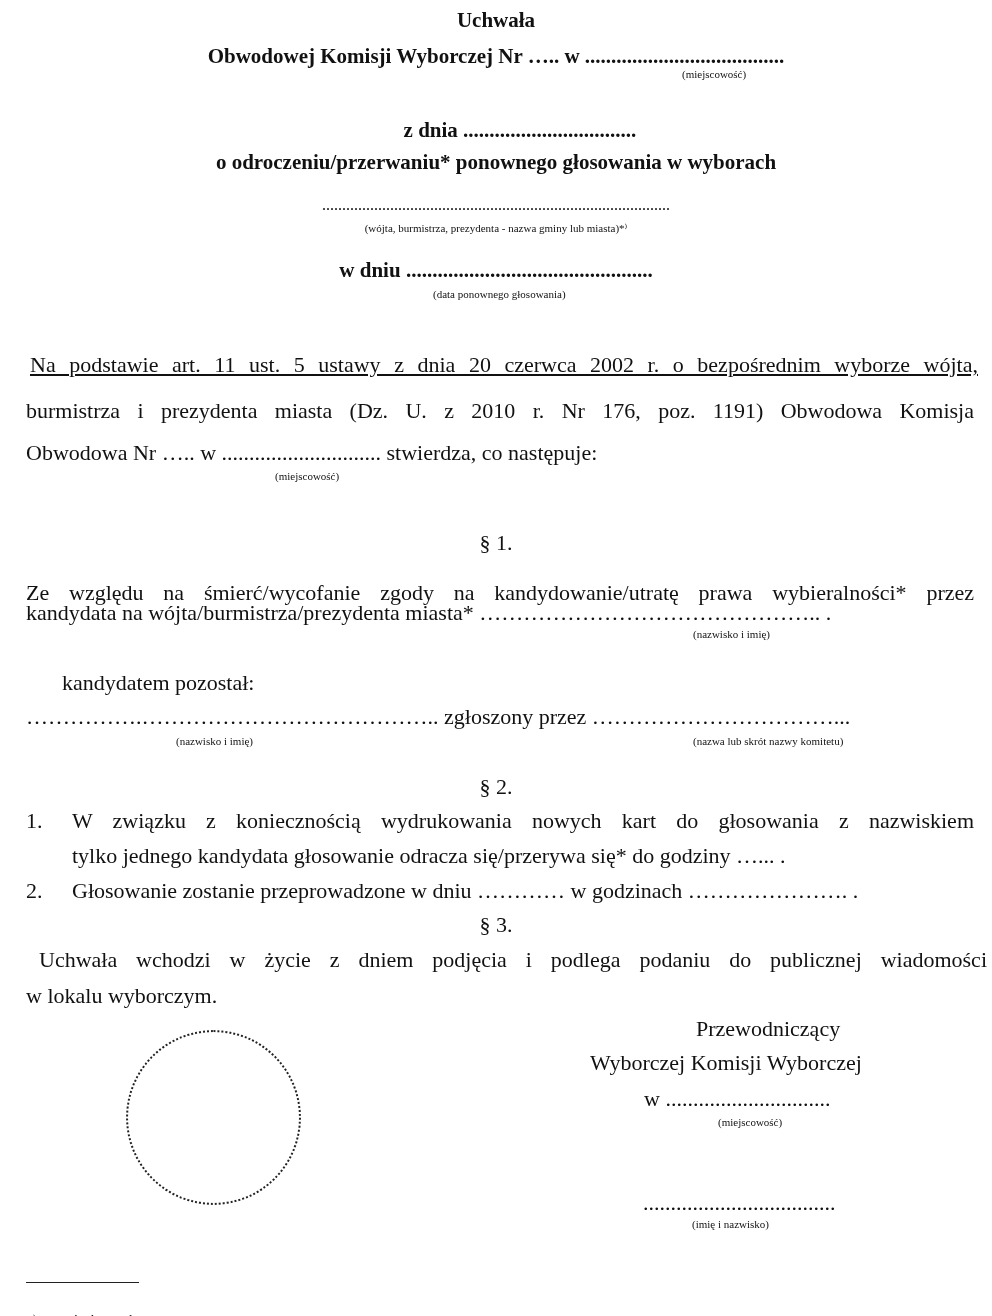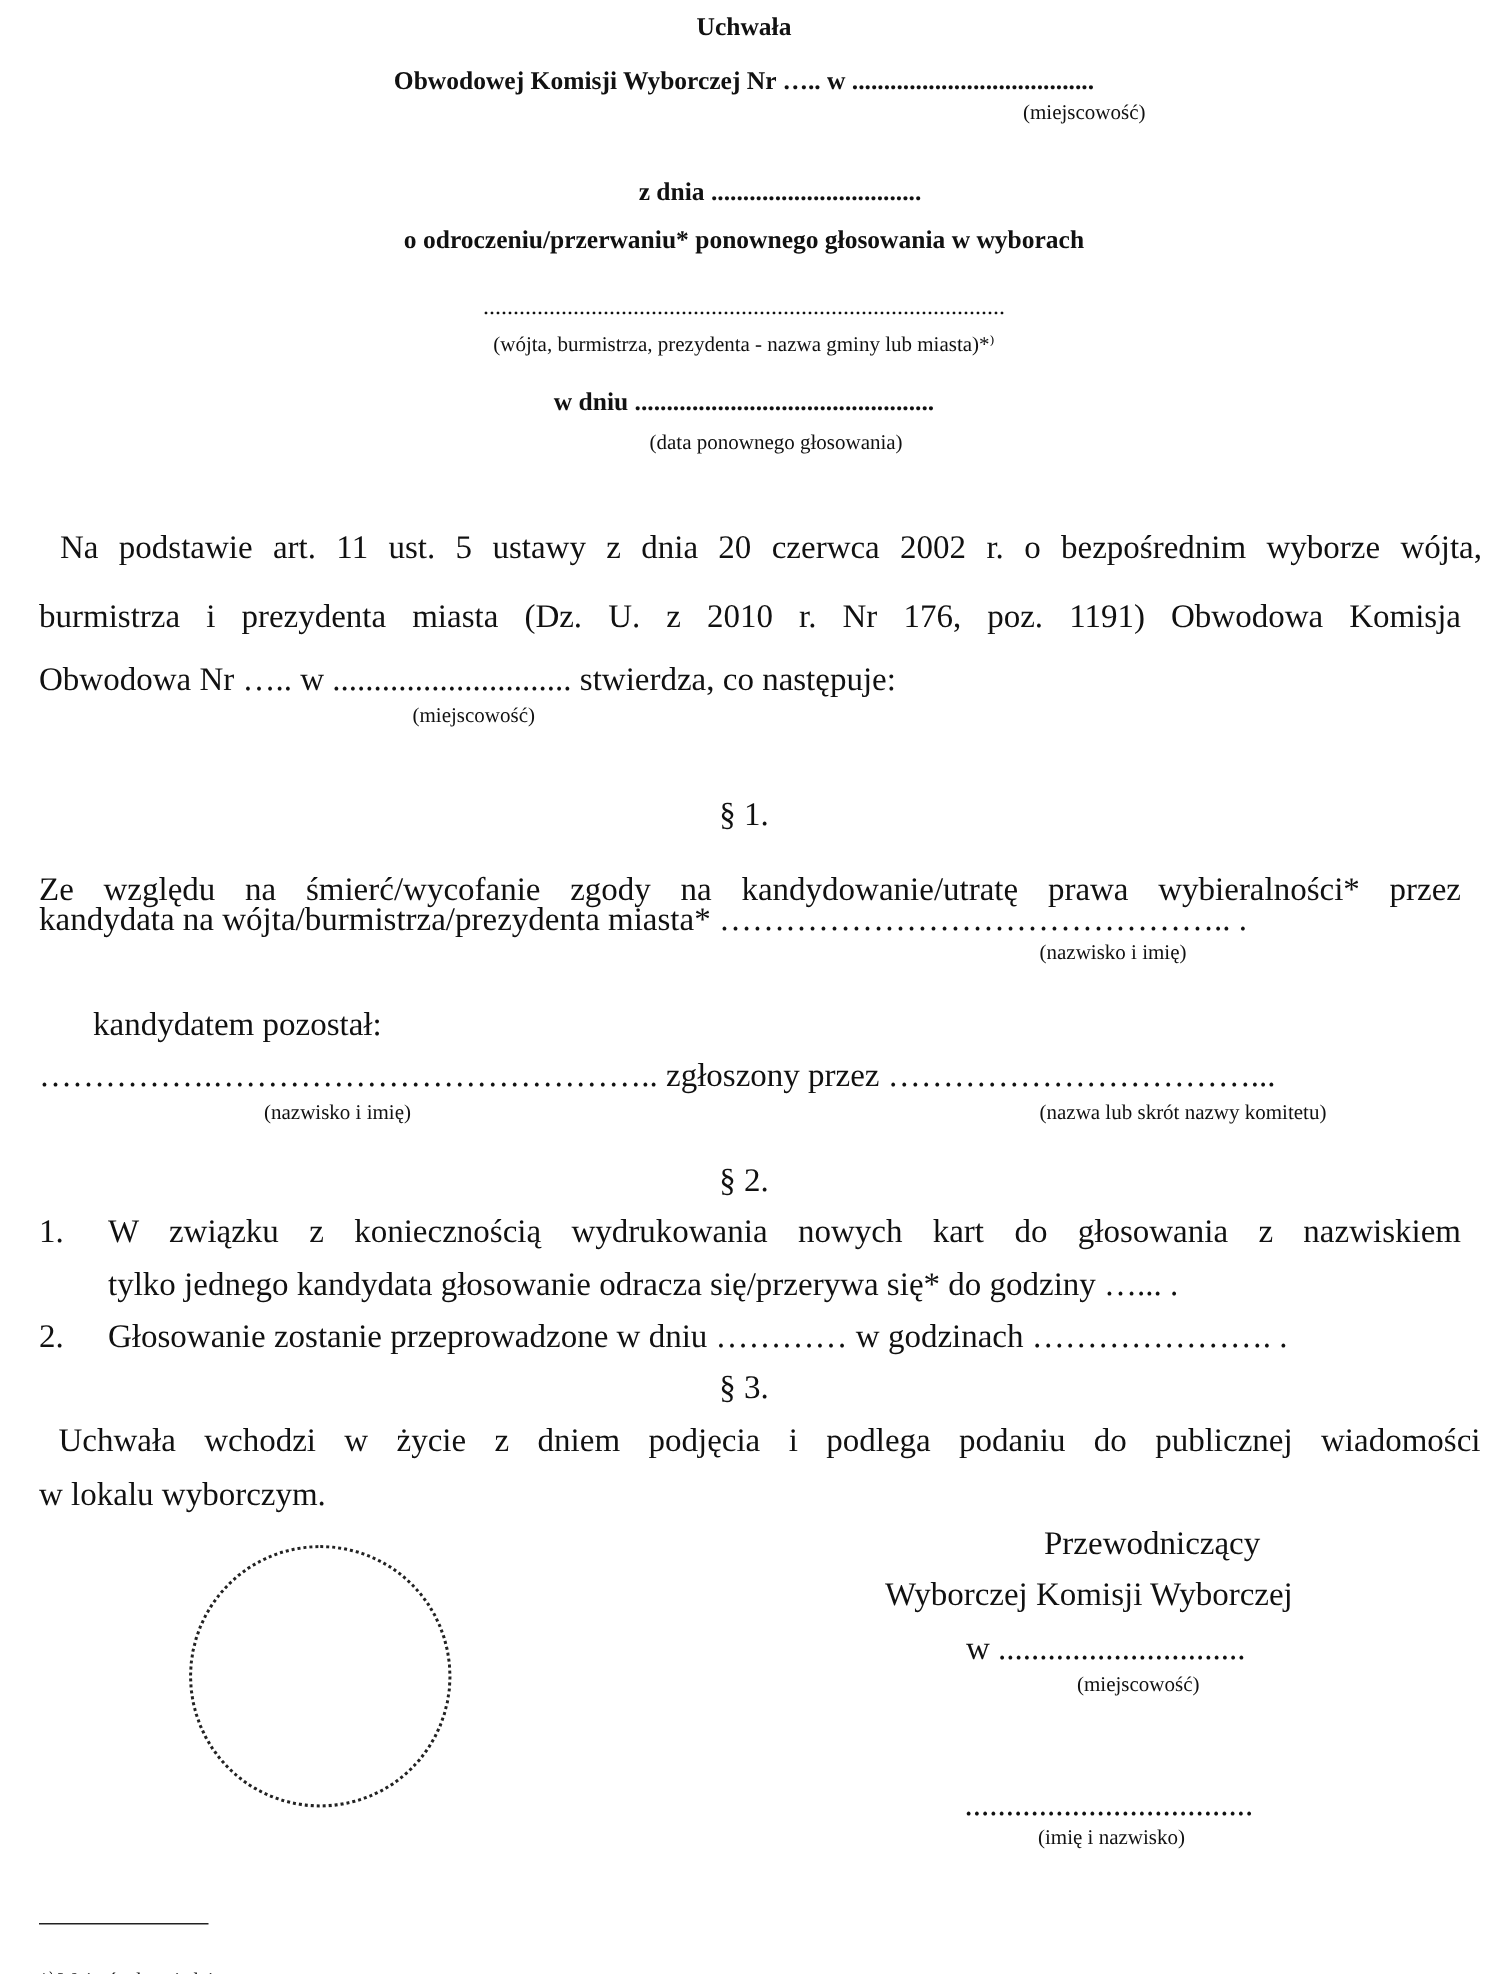--- a/index.html
+++ b/index.html
@@ -1,23 +1,23 @@
 <!DOCTYPE html>
 <html><head>
 <meta charset="utf-8">
 <style>
   html, body { margin:0; padding:0; background:#ffffff; }
   body { width:992px; height:1316px; position:relative; overflow:hidden;
          font-family:"Liberation Serif", "DejaVu Serif", serif; color:#111; }
   .abs { position:absolute; white-space:nowrap; }
   .center { left:0; width:992px; text-align:center; }
   .bold { font-weight:bold; }
-  .h1 { font-size:17px; }
+  .h1 { font-size:21px; }
   .body { font-size:22px; }
-  .small { font-size:14px; }
+  .small { font-size:11px; }
   .stamp { position:absolute; left:126px; top:1030px; width:175px; height:175px;
            border:2px dotted #222; border-radius:50%; box-sizing:border-box; }
   .fn-line { position:absolute; left:26px; top:1282px; width:113px; height:1px; background:#222; }
   .footnote { font-size:13px; }
   .justify { text-align:justify; text-align-last:justify; }
 </style>
 </head>
 <body>
 
 <div class="abs center bold h1" style="top:8px;">Uchwała</div>
@@ -26,21 +26,21 @@
 
 <div class="abs center bold h1" style="top:118px;margin-left:24px;">z dnia .................................</div>
 <div class="abs center bold h1" style="top:150px;">o odroczeniu/przerwaniu* ponownego głosowania w wyborach</div>
 
 <div class="abs center small" style="top:196px; font-size:16px;">.......................................................................................</div>
 <div class="abs center small" style="top:222px;">(wójta, burmistrza, prezydenta - nazwa gminy lub miasta)*⁾</div>
 
 <div class="abs center bold h1" style="top:258px;">w dniu ...............................................</div>
 <div class="abs small" style="left:433px; top:288px;">(data ponownego głosowania)</div>
 
-<div class="abs body justify" style="left:40px; width:948px; top:352px;">Na podstawie art. 11 ust. 5 ustawy z dnia 20 czerwca 2002 r. o bezpośrednim wyborze wójta,</div>
+<div class="abs body justify" style="left:30px; width:948px; top:352px;text-decoration:underline;">Na podstawie art. 11 ust. 5 ustawy z dnia 20 czerwca 2002 r. o bezpośrednim wyborze wójta,</div>
 <div class="abs body justify" style="left:26px; width:948px; top:398px;">burmistrza i prezydenta miasta (Dz. U. z 2010 r. Nr 176, poz. 1191) Obwodowa Komisja</div>
 <div class="abs body" style="left:26px; top:440px;">Obwodowa Nr ….. w ............................. stwierdza, co następuje:</div>
 <div class="abs small" style="left:275px; top:470px;">(miejscowość)</div>
 
 <div class="abs center body" style="top:530px;">§ 1.</div>
 <div class="abs body justify" style="left:26px; width:948px; top:580px;">Ze względu na śmierć/wycofanie zgody na kandydowanie/utratę prawa wybieralności* przez</div>
 <div class="abs body" style="left:26px; top:600px;">kandydata na wójta/burmistrza/prezydenta miasta* ……………………………………….. .</div>
 <div class="abs small" style="left:693px; top:628px;">(nazwisko i imię)</div>
 
 <div class="abs body" style="left:26px; top:670px;margin-left:36px;">kandydatem pozostał:</div>

